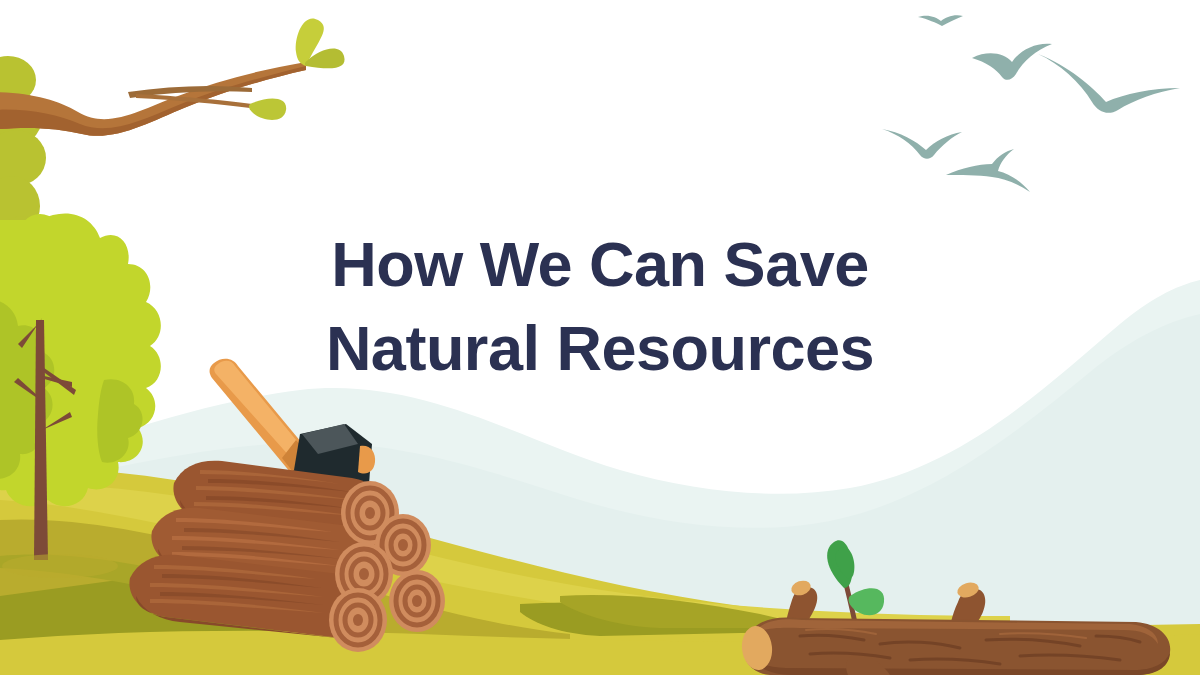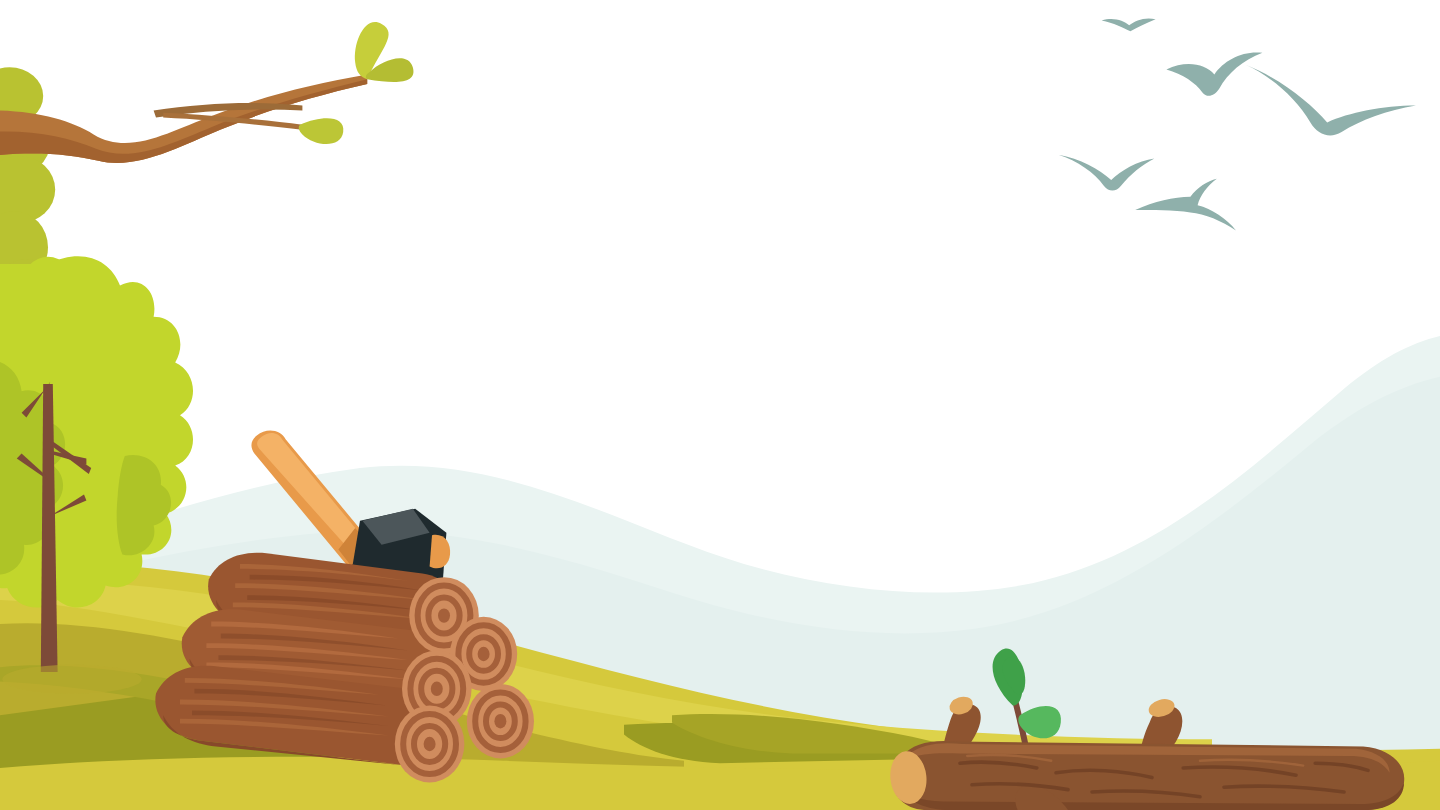--- a/index.html
+++ b/index.html
@@ -317,15 +317,17 @@
                C942,145 952,137 962,132 C948,134 934,142 926,150
                C916,141 900,132 882,129 Z"></path>
 
       <path d="M946,175 C962,168 978,164 992,164 C998,156 1006,151 1014,149
                C1006,155 1000,163 998,171 C1010,174 1022,182 1030,192
                C1018,184 1004,178 992,177 C978,175 960,175 946,175 Z"></path>
     </g>
   </svg>
 
   <div id="headline">
+    <span class="headline-line">How We Can Save</span>
+    <span class="headline-line">Natural Resources</span>
   </div>
 
 </div>
 
 </body></html>

